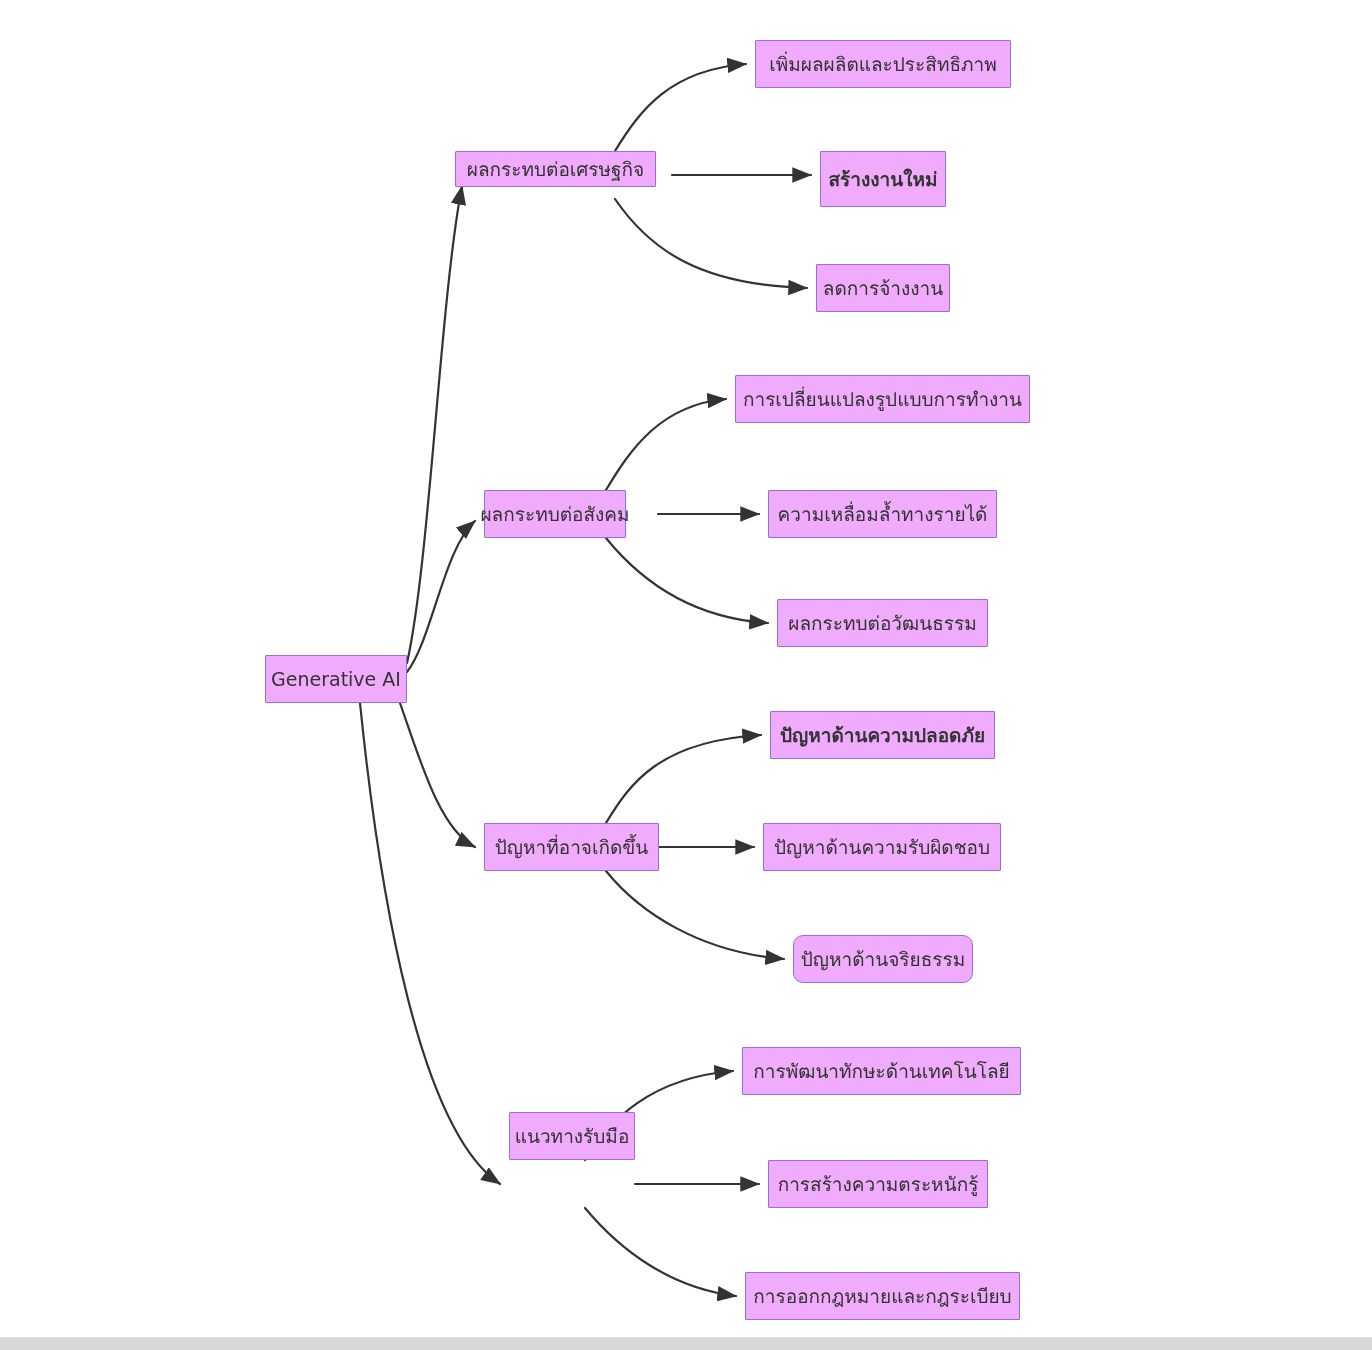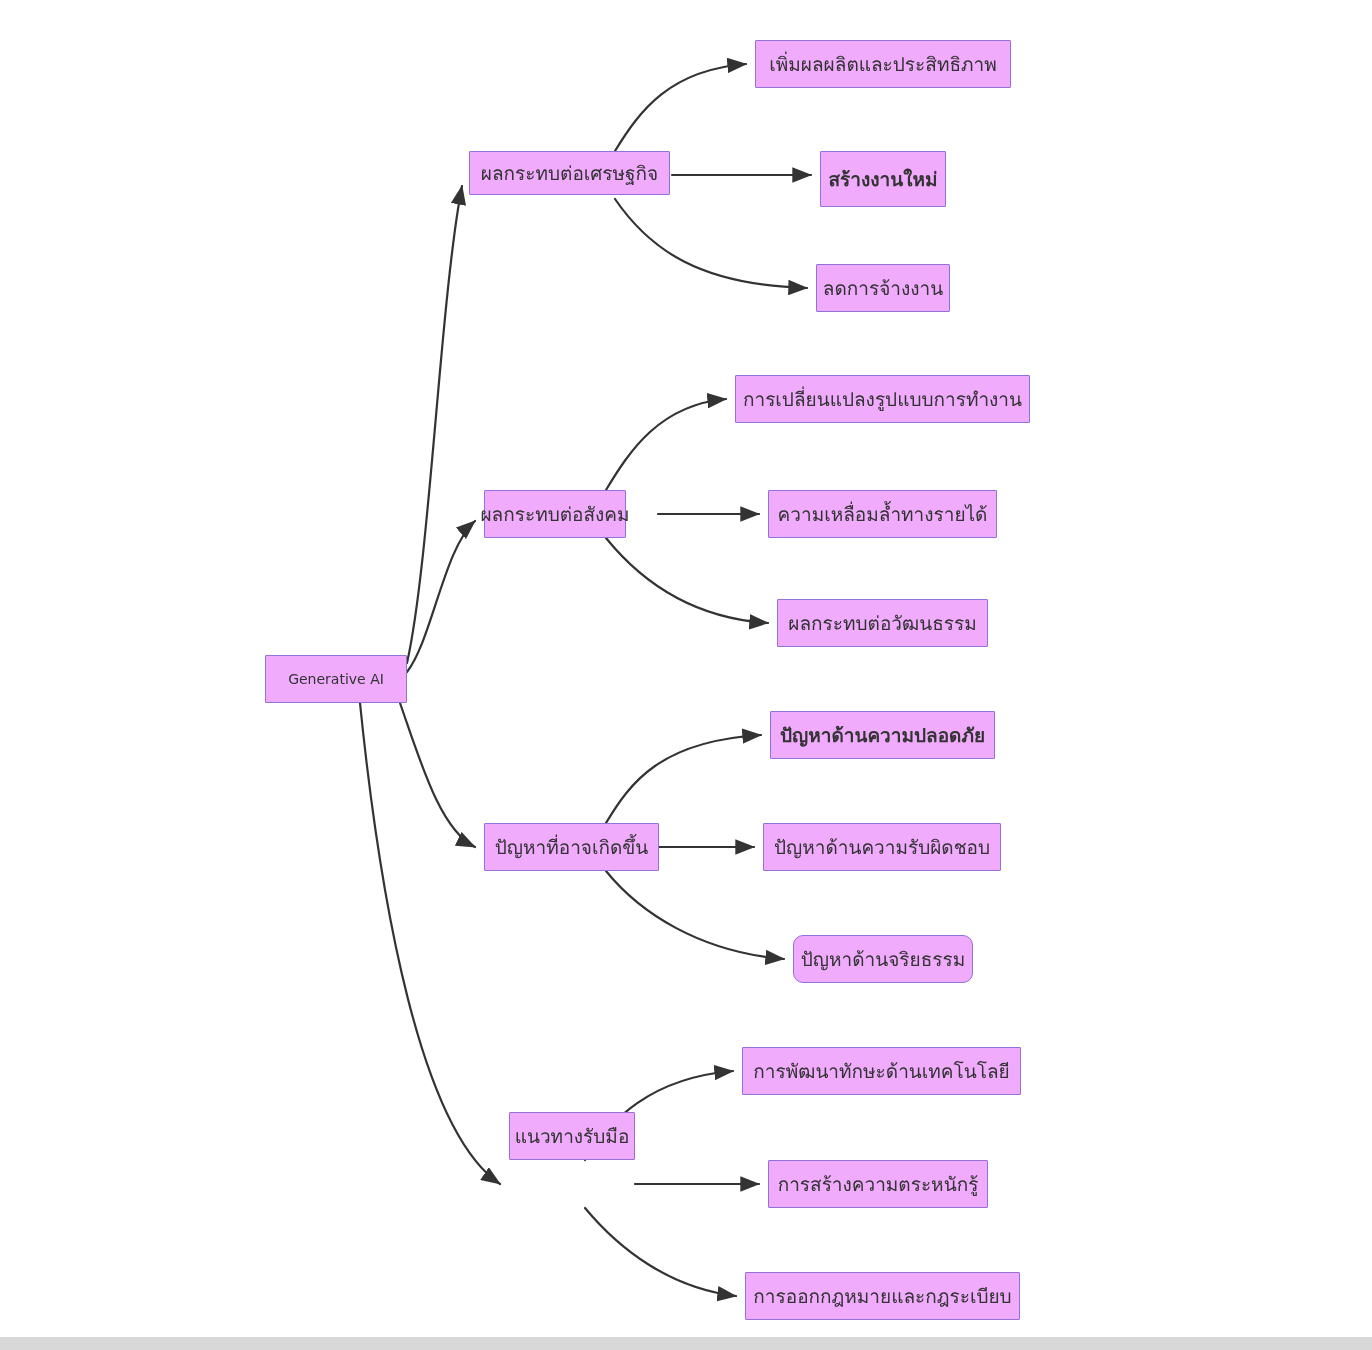--- a/index.html
+++ b/index.html
@@ -43,21 +43,21 @@
     align-items: center;
     justify-content: center;
     color: #333333;
     font-size: 19px;
     line-height: 1.2;
     white-space: nowrap;
     padding: 0 14px;
   }
 
   .node.root {
-    font-size: 14px;
+    font-size: 19px;
   }
 
   #bottom-bar {
     position: absolute;
     left: 0;
     top: 1337px;
     width: 1372px;
     height: 13px;
     background: #d8d8d8;
   }
@@ -90,21 +90,21 @@
         <path d="M 585 1160 C 610 1120 650 1078 733 1071" fill="none" stroke="#333333" stroke-width="2.2" stroke-linecap="round" marker-end="url(#arrowhead)"></path>
         <path d="M 635 1184 L 759 1184" fill="none" stroke="#333333" stroke-width="2.2" stroke-linecap="round" marker-end="url(#arrowhead)"></path>
         <path d="M 585 1208 C 620 1250 670 1288 736 1296" fill="none" stroke="#333333" stroke-width="2.2" stroke-linecap="round" marker-end="url(#arrowhead)"></path>
       </g>
   </svg>
 
   <div id="nodes-group">
       <div class="node root" style="left: 265px; top: 655px; width: 142px; height: 48px;">
         <span>Generative AI</span>
       </div>
-      <div class="node branch" style="left: 469px; top: 151px; width: 201px; height: 44px;">
+      <div class="node branch" style="left: 455px; top: 151px; width: 201px; height: 36px;">
         <span>ผลกระทบต่อเศรษฐกิจ</span>
       </div>
       <div class="node leaf" style="left: 755px; top: 40px; width: 256px; height: 48px;">
         <span>เพิ่มผลผลิตและประสิทธิภาพ</span>
       </div>
       <div class="node leaf" style="left: 820px; top: 151px; width: 126px; height: 56px; font-weight: bold;">
         <span>สร้างงานใหม่</span>
       </div>
       <div class="node leaf" style="left: 816px; top: 264px; width: 134px; height: 48px;">
         <span>ลดการจ้างงาน</span>

